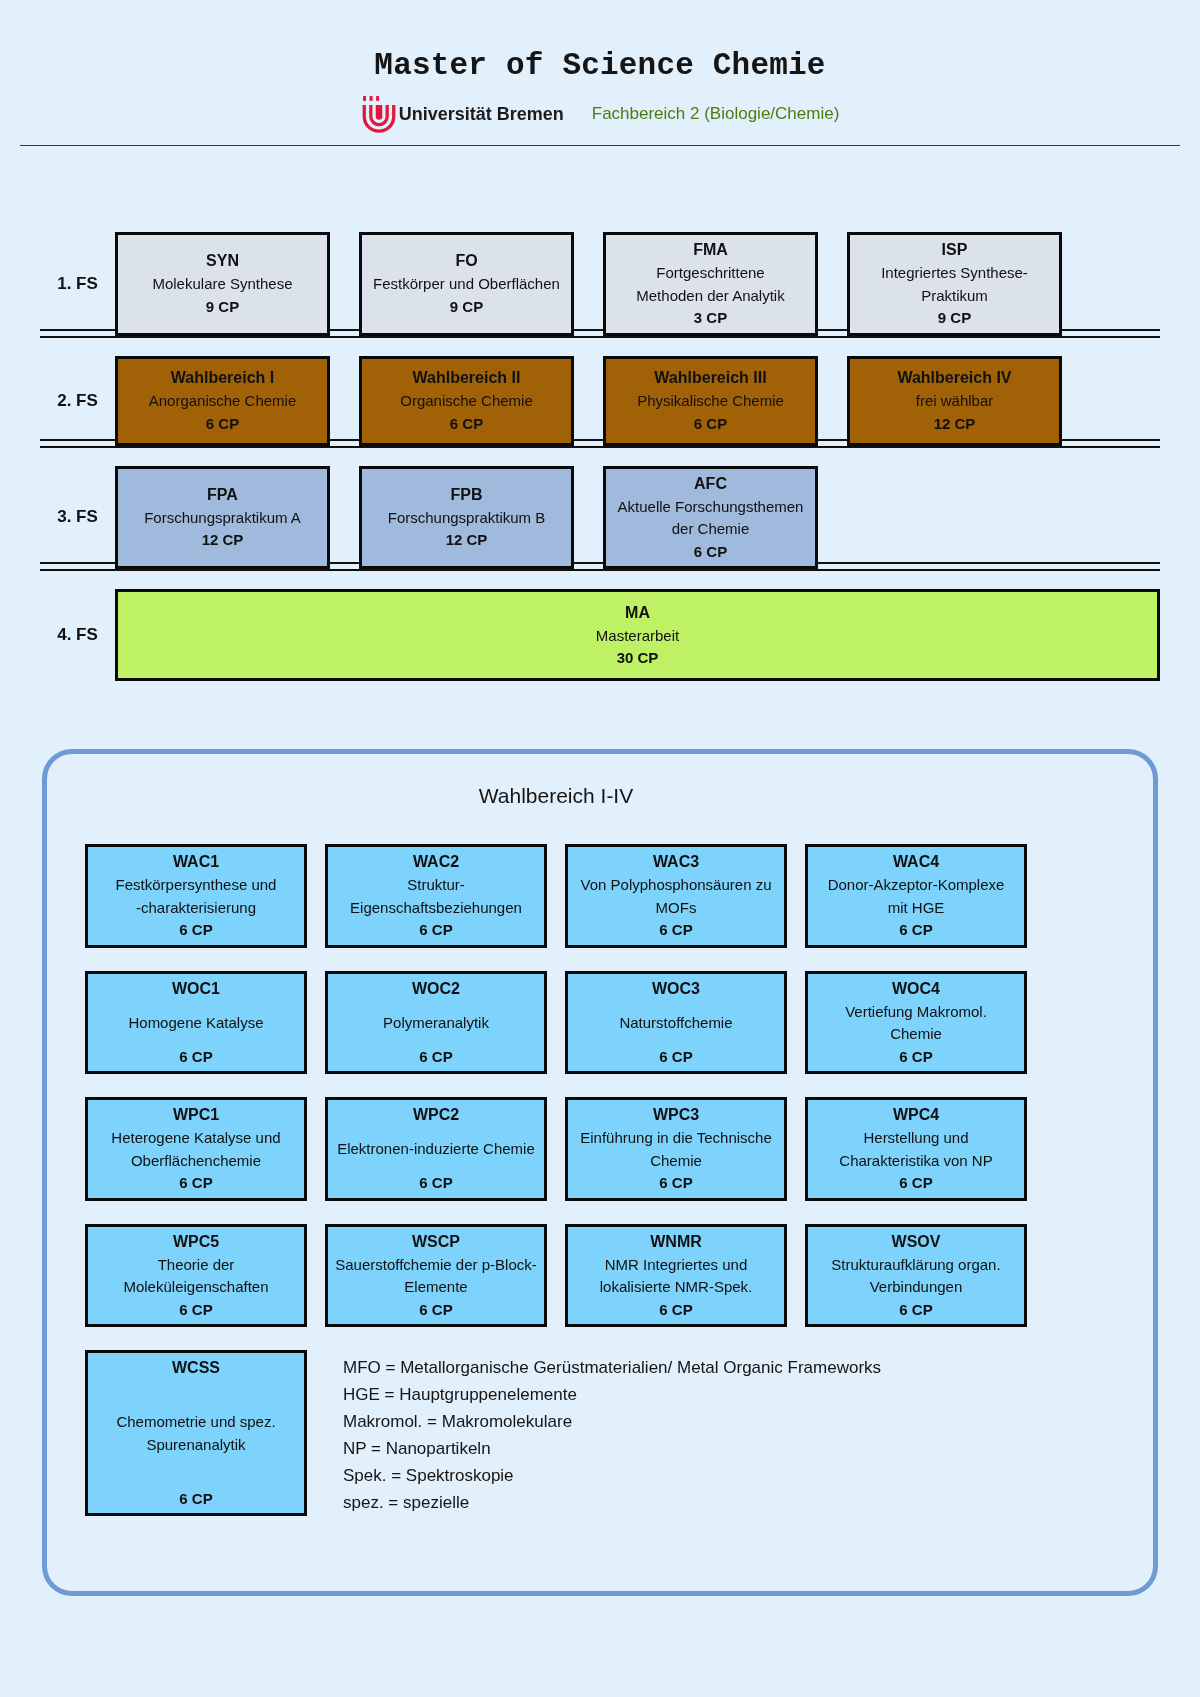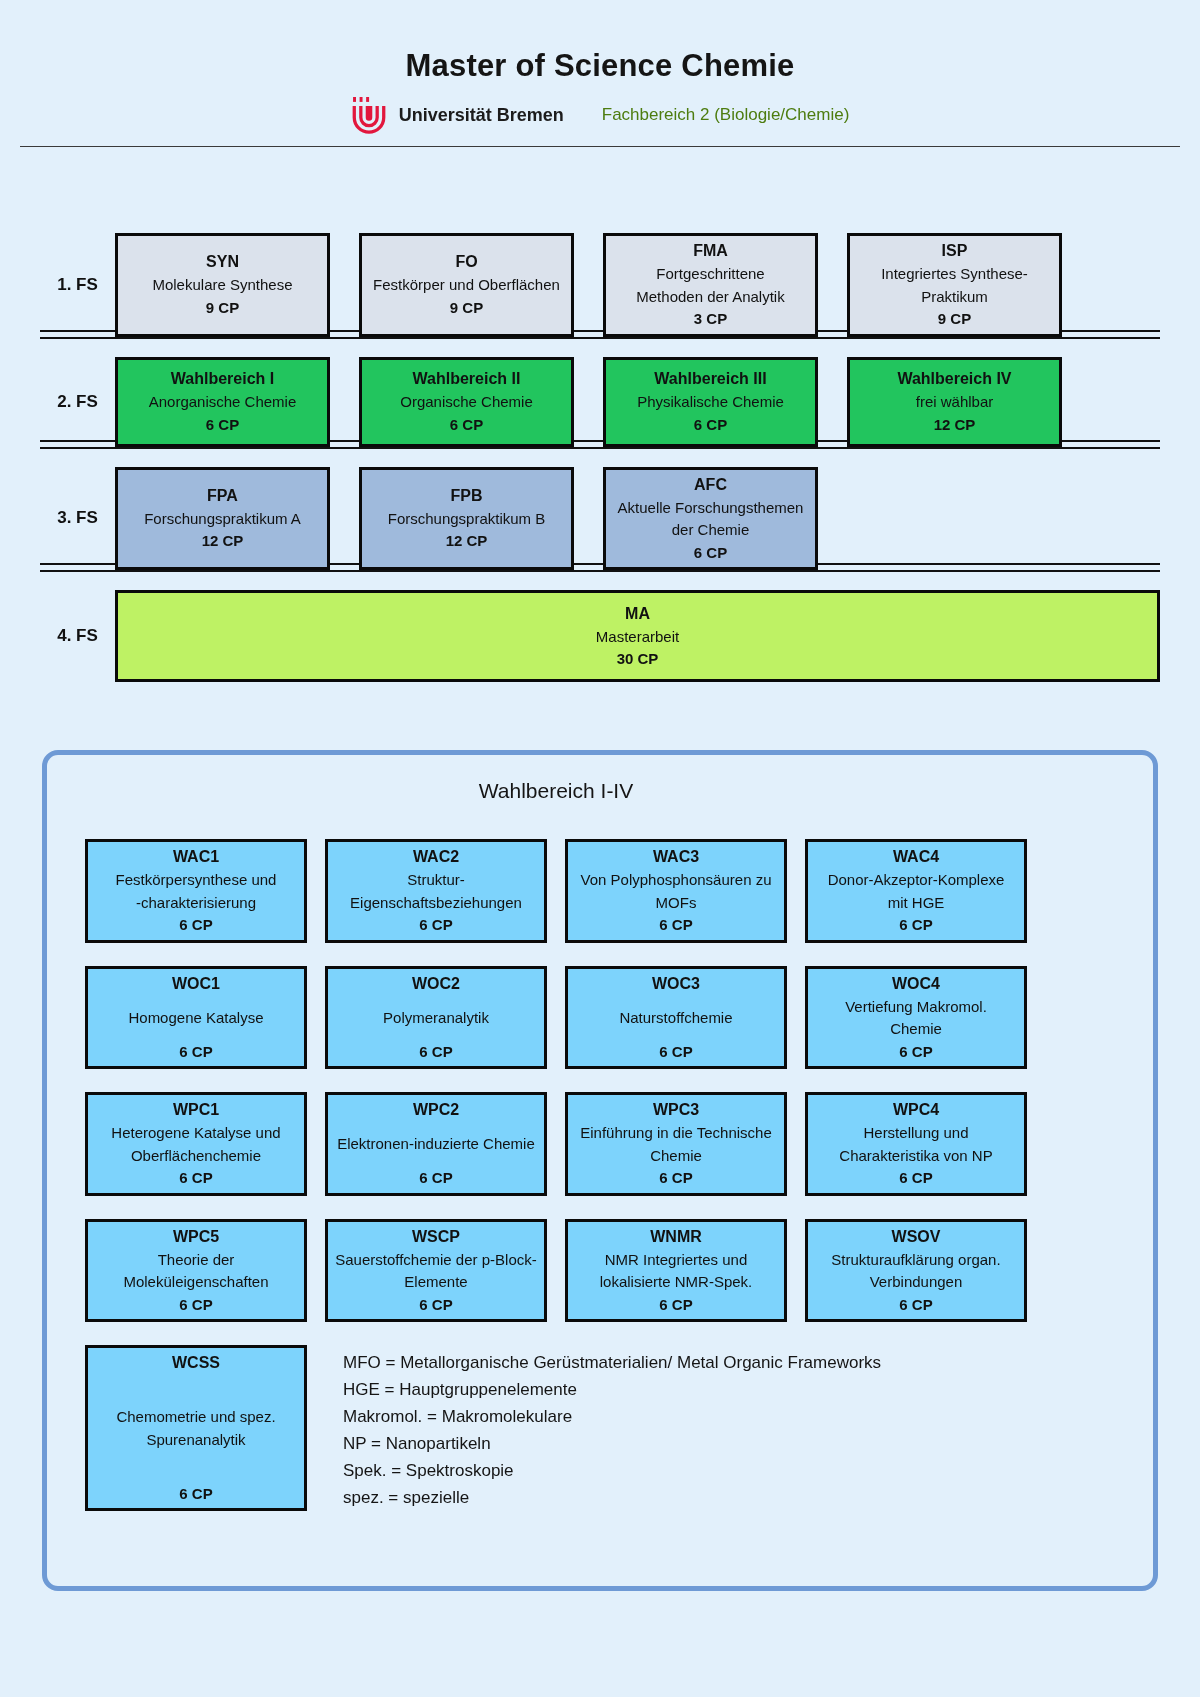--- a/index.html
+++ b/index.html
@@ -1,22 +1,22 @@
 <!DOCTYPE html>
 <html><head>
 <meta charset="utf-8">
 <style>
   html,body{margin:0;padding:0;}
   body{background:#e2f0fb;font-family:"Liberation Sans",sans-serif;color:#111;}
   .page{width:1200px;min-height:1697px;margin:0 auto;background:#e2f0fb;position:relative;overflow:hidden;}
 
   
   .header{padding-top:48px;text-align:center;}
-  .title{font-size:31px;font-weight:700;letter-spacing:.2px;color:#151515;}
-  .brandline{margin-top:10px;display:flex;justify-content:center;align-items:center;gap:12px;height:42px;}
+  .title{font-size:31px;font-weight:700;letter-spacing:.2px;color:#151515;font-family:Liberation Mono, monospace;}
+  .brandline{margin-top:10px;display:flex;justify-content:center;align-items:center;gap:2px;height:42px;}
   .uni-name{font-size:18px;font-weight:700;color:#1c1c1c;}
   .dept{font-size:17px;color:#4d7c0f;margin-left:26px;}
   .hr{border:none;border-top:1.6px solid #3a3a3a;margin:10px 20px 0 20px;}
 
   
   .curriculum{margin-top:86px;}
   .sem-row{position:relative;display:flex;align-items:stretch;padding:0 138px 0 40px;margin-bottom:20px;}
   .sem-row.full{padding-right:40px;}
   .sem-label{width:75px;display:flex;align-items:center;justify-content:center;
              font-size:17px;font-weight:700;flex-shrink:0;}
@@ -24,27 +24,27 @@
   .modules.one{display:block;}
   .baseline{position:absolute;left:40px;right:40px;bottom:-2px;height:5px;
             border-top:2px solid #111;border-bottom:2px solid #111;z-index:0;}
   .box{position:relative;z-index:1;border:3px solid #0a0a0a;display:flex;flex-direction:column;
        justify-content:center;align-items:center;text-align:center;min-height:90px;
        padding:3px 5px;box-sizing:border-box;line-height:1.5;}
   .code{font-size:16px;font-weight:700;}
   .mname{font-size:15px;white-space:pre-line;}
   .cp{font-size:15px;font-weight:700;}
   .sem1{background:#dbe2ec;}
-  .sem2{background:#22c55e;}
+  .sem2{background:#a16207;}
   .sem3{background:#9fbadc;}
   .sem4{background:#bef264;min-height:92px;}
 
   
-  .wahl{margin:68px 42px 0 42px;border:5px solid #6e9ad5;border-radius:16px;
-        padding:24px 126px 52px 38px;box-sizing:border-box;}
+  .wahl{margin:68px 42px 0 42px;border:5px solid #6e9ad5;border-radius:30px;
+        padding:30px 126px 52px 38px;box-sizing:border-box;}
   .wahl-title{text-align:center;font-size:21px;color:#151515;margin-bottom:36px;}
   .wahl-row{display:grid;grid-template-columns:repeat(4,1fr);gap:18px;margin-bottom:23px;}
   .wbox{background:#7dd3fc;justify-content:space-between;}
   .legend{grid-column:2 / span 3;align-self:start;padding-left:18px;padding-top:4px;}
   .legend div{font-size:17px;line-height:27px;color:#151515;}
 
   
   .logo{width:36px;height:40px;flex-shrink:0;}
 </style>
 </head>

